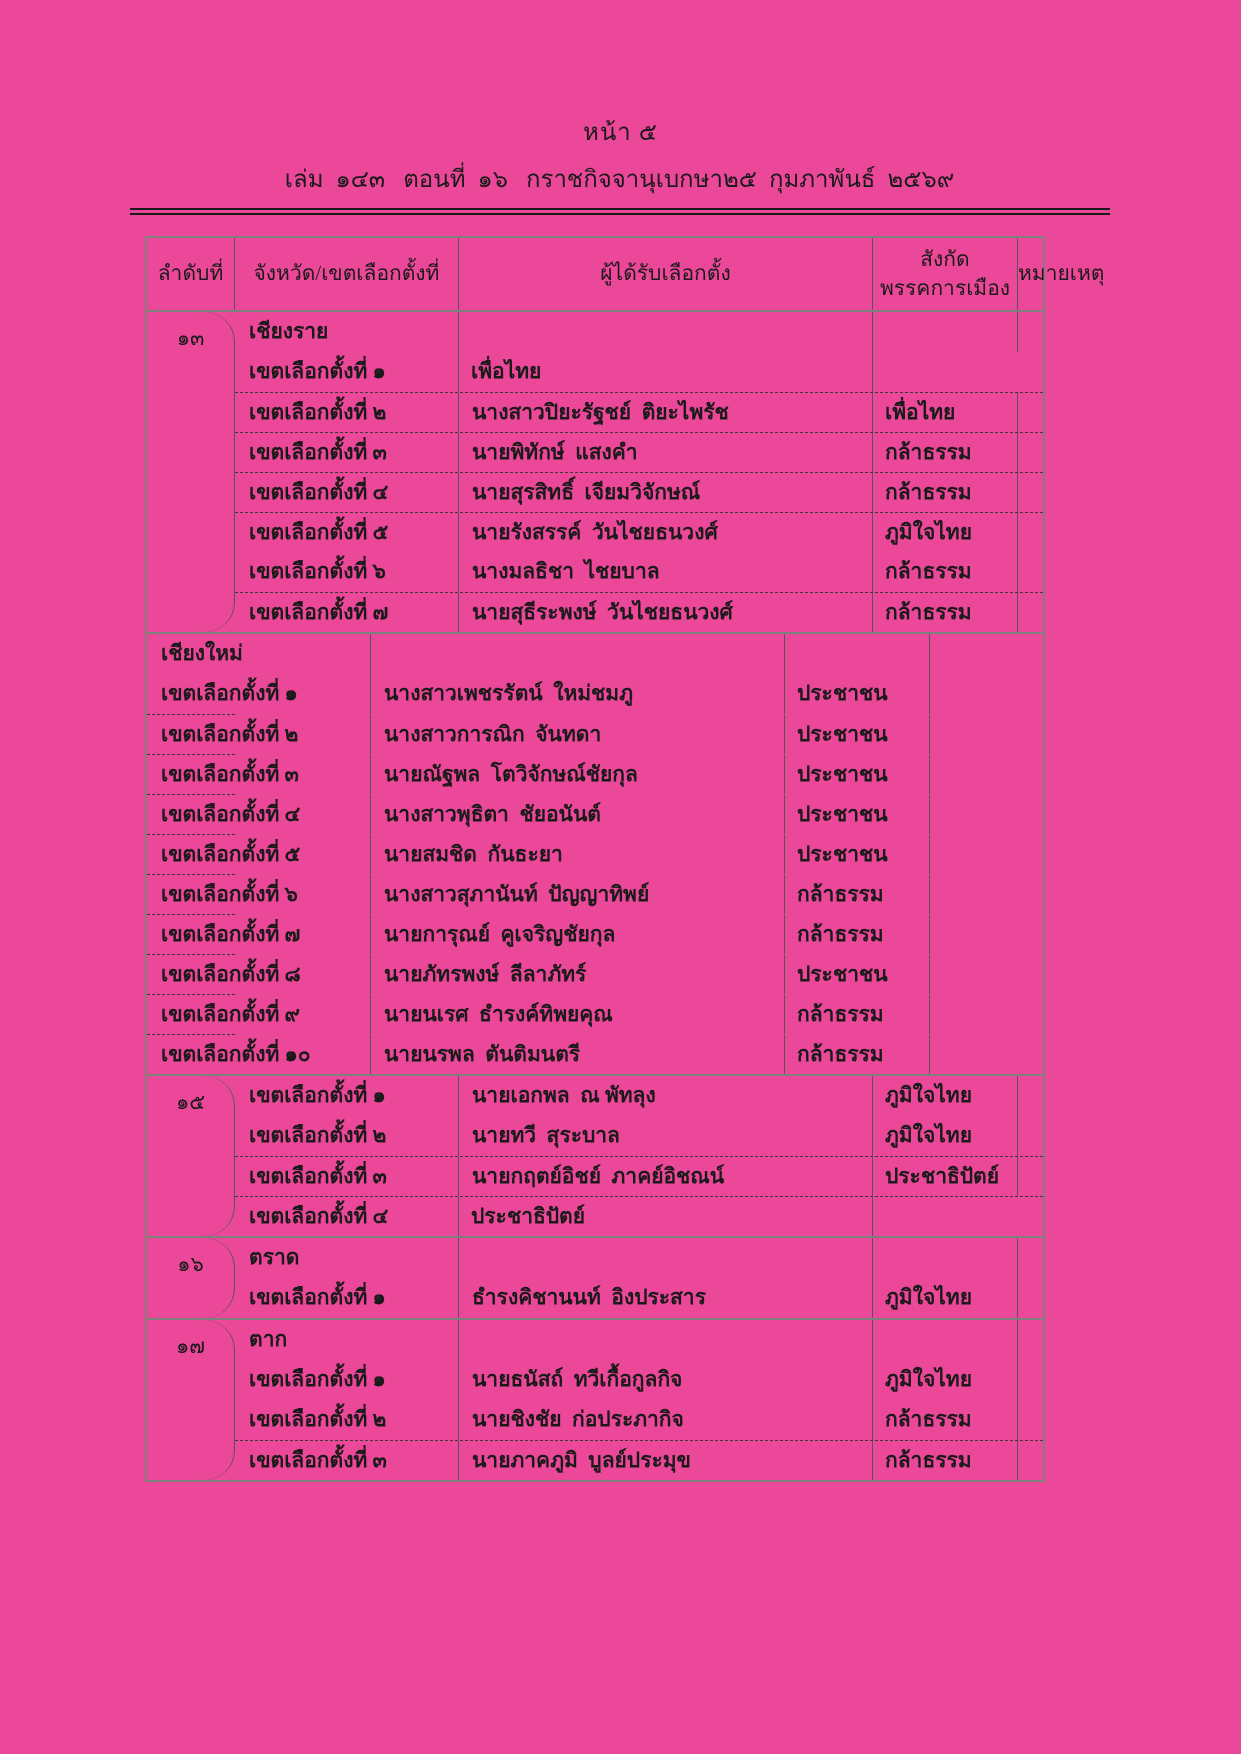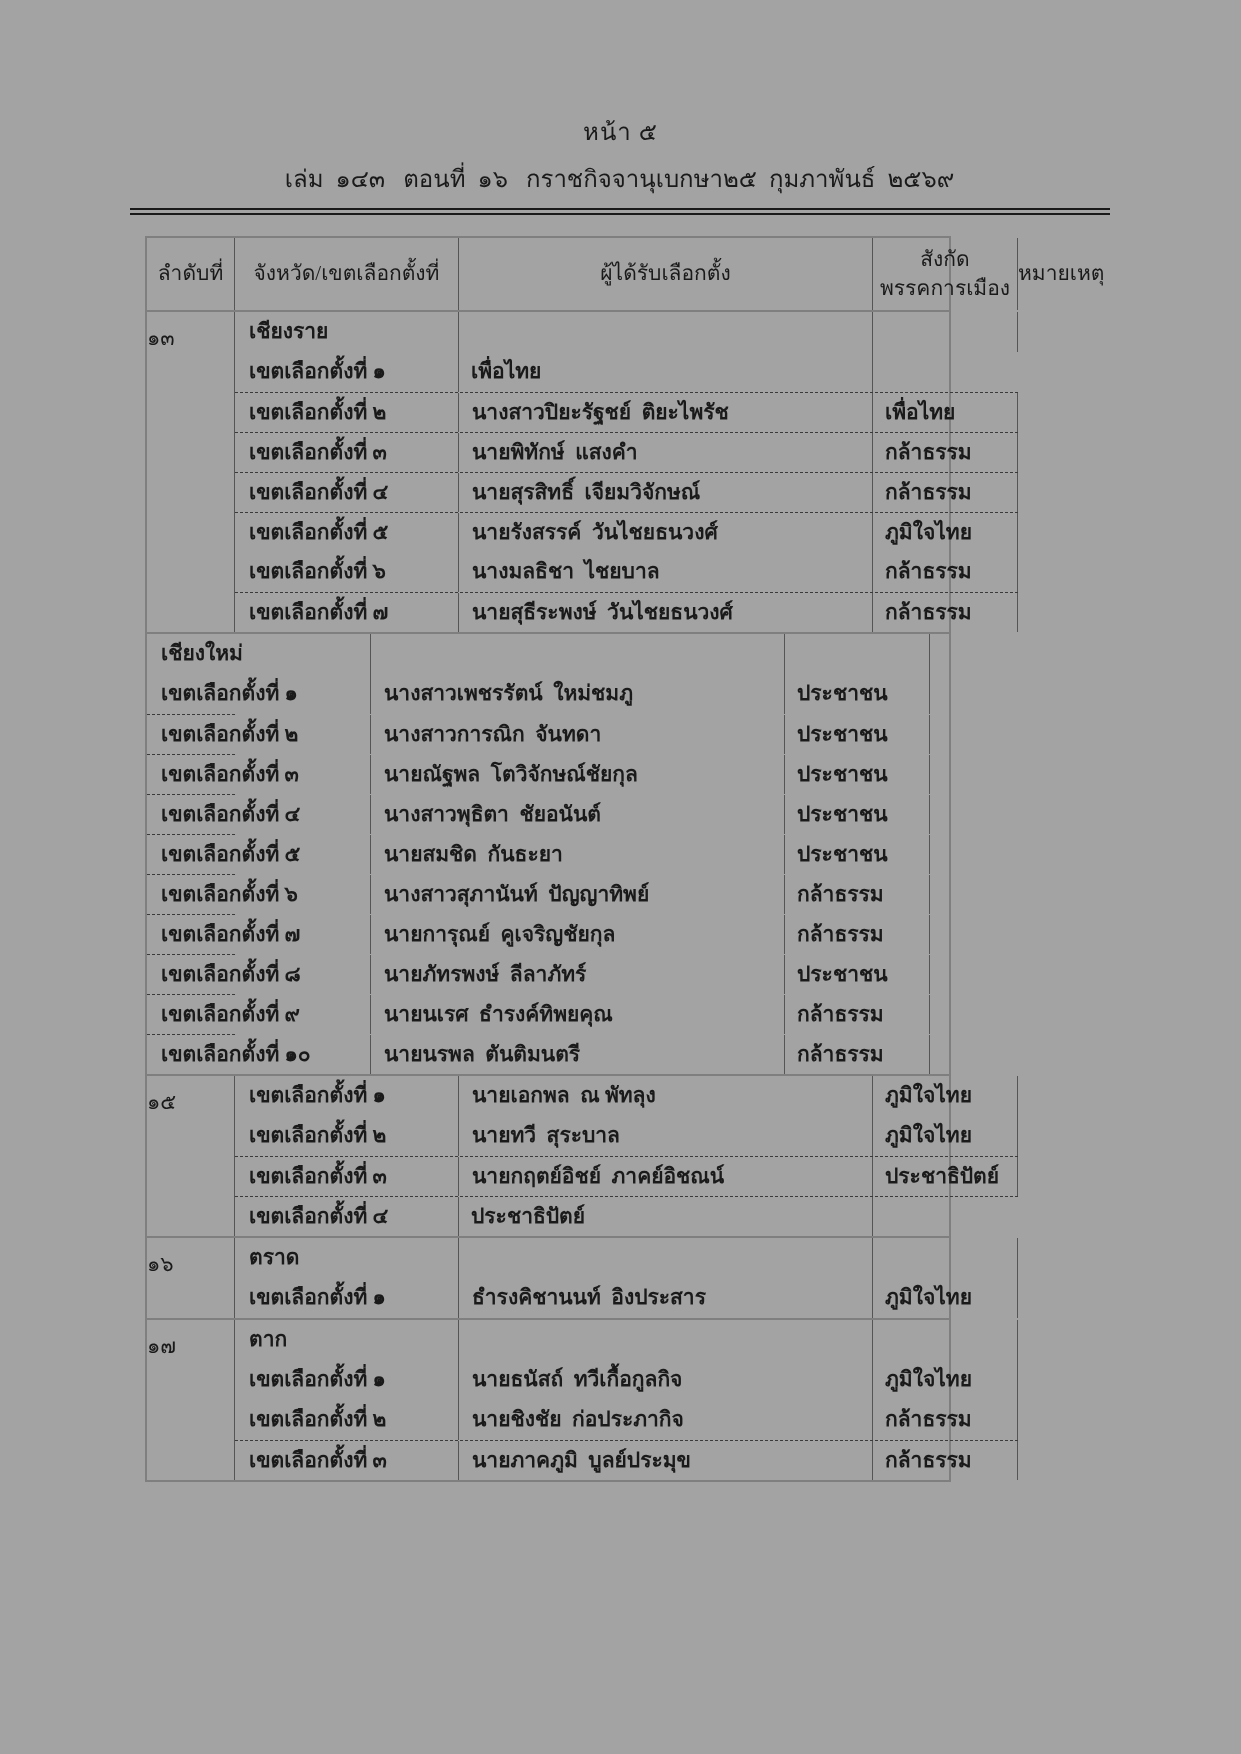--- a/index.html
+++ b/index.html
@@ -5,21 +5,21 @@
   html, body { margin: 0; padding: 0; }
   body {
     background: #ffffff;
     color: #1a1a1a;
     font-family: "Liberation Serif", "DejaVu Serif", serif;
   }
   .page {
     position: relative;
     width: 1241px;
     height: 1754px;
-    background: #a3a3a3;
+    background: #ec4899;
     overflow: hidden;
   }
   .page-no {
     padding-top: 112px;
     text-align: center;
     font-size: 24px;
     letter-spacing: 1px;
   }
   .meta-line {
     display: flex;
@@ -32,21 +32,21 @@
   .meta-center { white-space: pre; }
   .meta-right { white-space: pre; }
   .double-rule {
     margin: 10px 131px 0 130px;
     height: 3px;
     border-top: 2px solid #1a1a1a;
     border-bottom: 2px solid #1a1a1a;
   }
   .gz-table {
     margin: 21px 0 0 145px;
-    width: 806px;
+    width: 900px;
     border: 2px solid #7f7f7f;
     box-sizing: border-box;
     font-size: 21px;
   }
   .thead {
     display: grid;
     grid-template-columns: 88px 224px 414px 145px auto;
     height: 74px;
     border-bottom: 2px solid #7f7f7f;
     box-sizing: border-box;
@@ -57,24 +57,26 @@
     align-items: center;
     justify-content: center;
     text-align: center;
     line-height: 1.4;
   }
   .th:not(:last-child) { border-right: 1px solid #555; }
   .group { display: grid; grid-template-columns: 88px auto; }
   .group + .group { border-top: 2px solid #7f7f7f; }
   .gcol-no {
     border-right: 1px solid #555;
+    text-align: center;
     padding-top: 7px;
     line-height: 40px;
     line-height: normal;
     padding-top: 9px;
+    border-radius: 30px;
   }
   .grows { display: block; }
   .row {
     display: grid;
     grid-template-columns: 224px 414px 145px auto;
     height: 40px;
     box-sizing: border-box;
     font-weight: bold;
   }
   .row.dash { border-top: 1px dashed #3a3a3a; }

